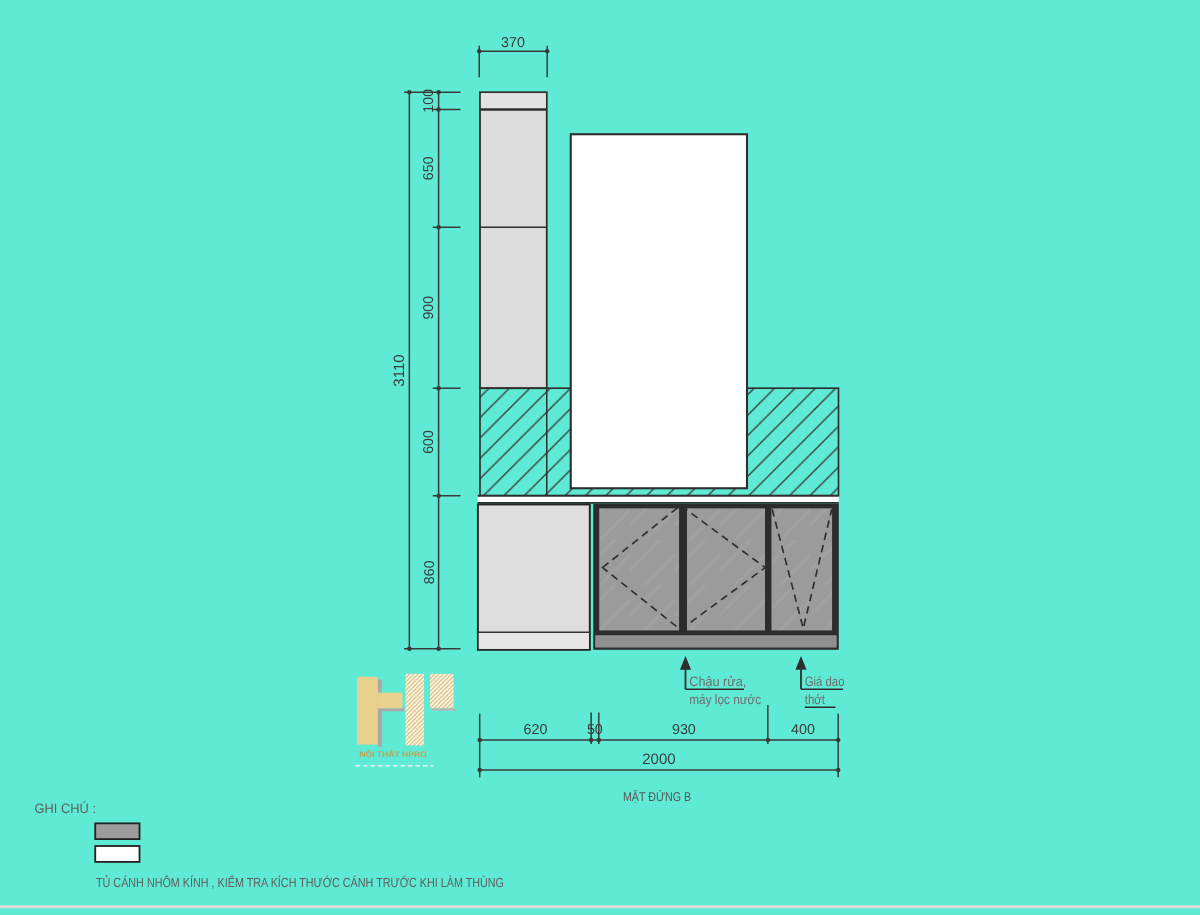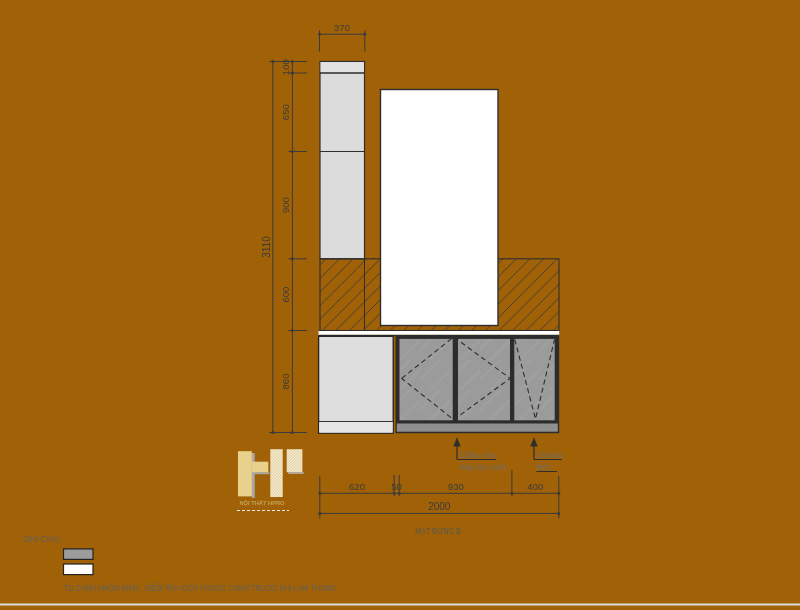--- a/index.html
+++ b/index.html
@@ -1,16 +1,16 @@
 <!DOCTYPE html>
 <html><head>
 <meta charset="utf-8">
 <style>
   html,body{margin:0;padding:0;background:#ffffff;}
-  #page{position:relative;width:800px;height:610px;background:#a16207;overflow:hidden;
+  #page{position:relative;width:800px;height:610px;background:#5eead4;overflow:hidden;
         font-family:"Liberation Sans", sans-serif;}
   svg text{font-family:"Liberation Sans", sans-serif;}
 </style>
 </head>
 <body>
 <div id="page">
 <svg width="800" height="610" viewBox="0 0 800 610">
 <defs>
 
   <pattern id="hatch" width="13.6" height="13.6" patternUnits="userSpaceOnUse">

